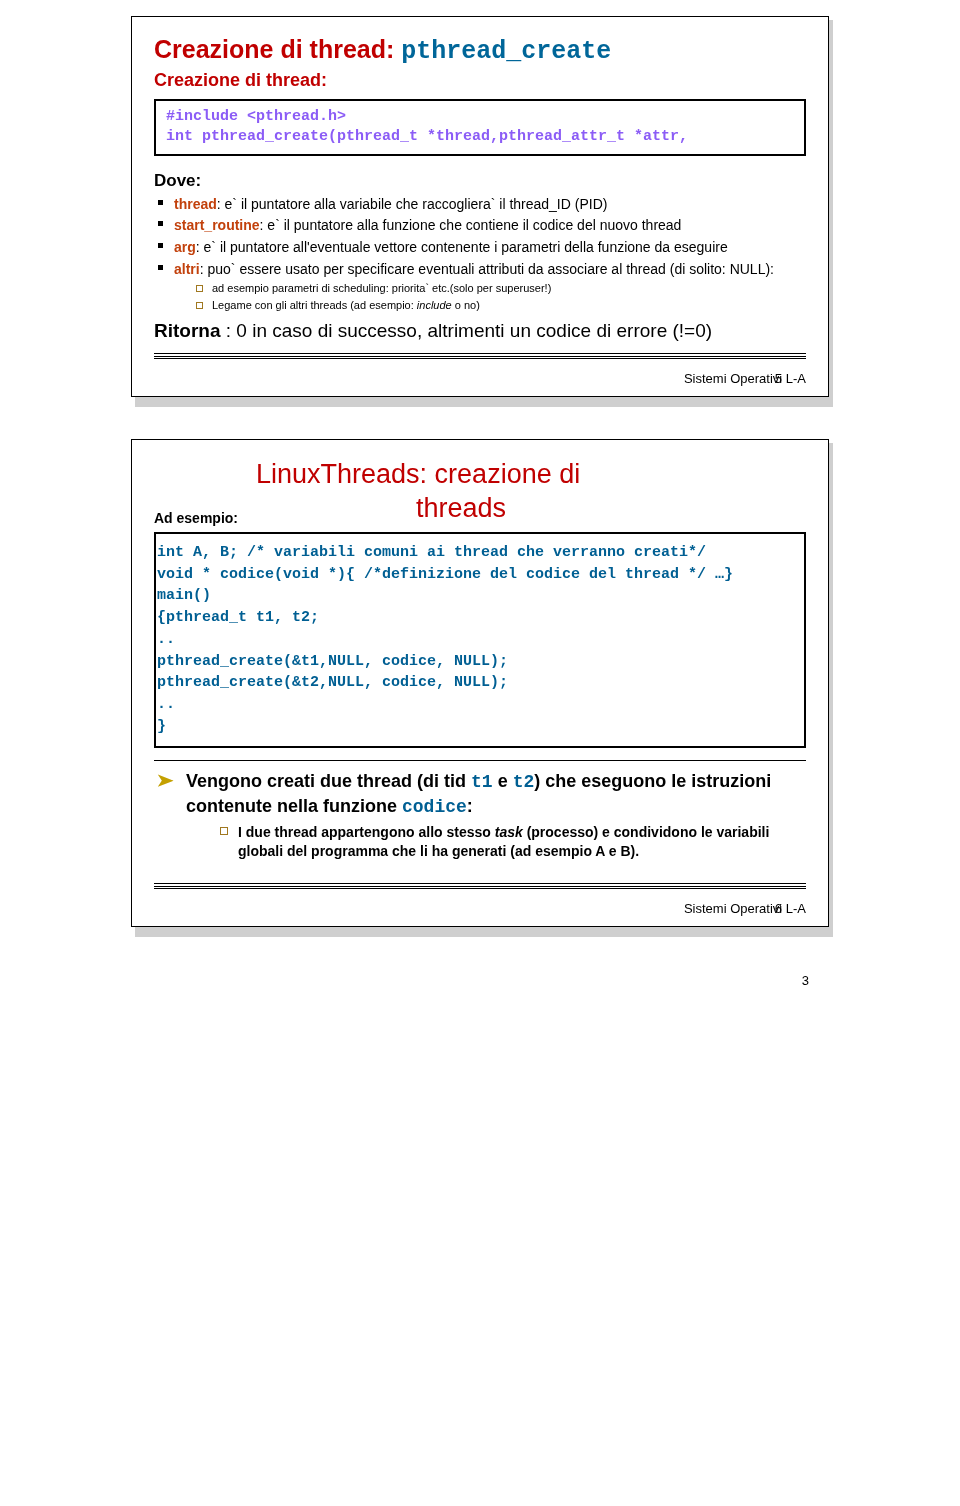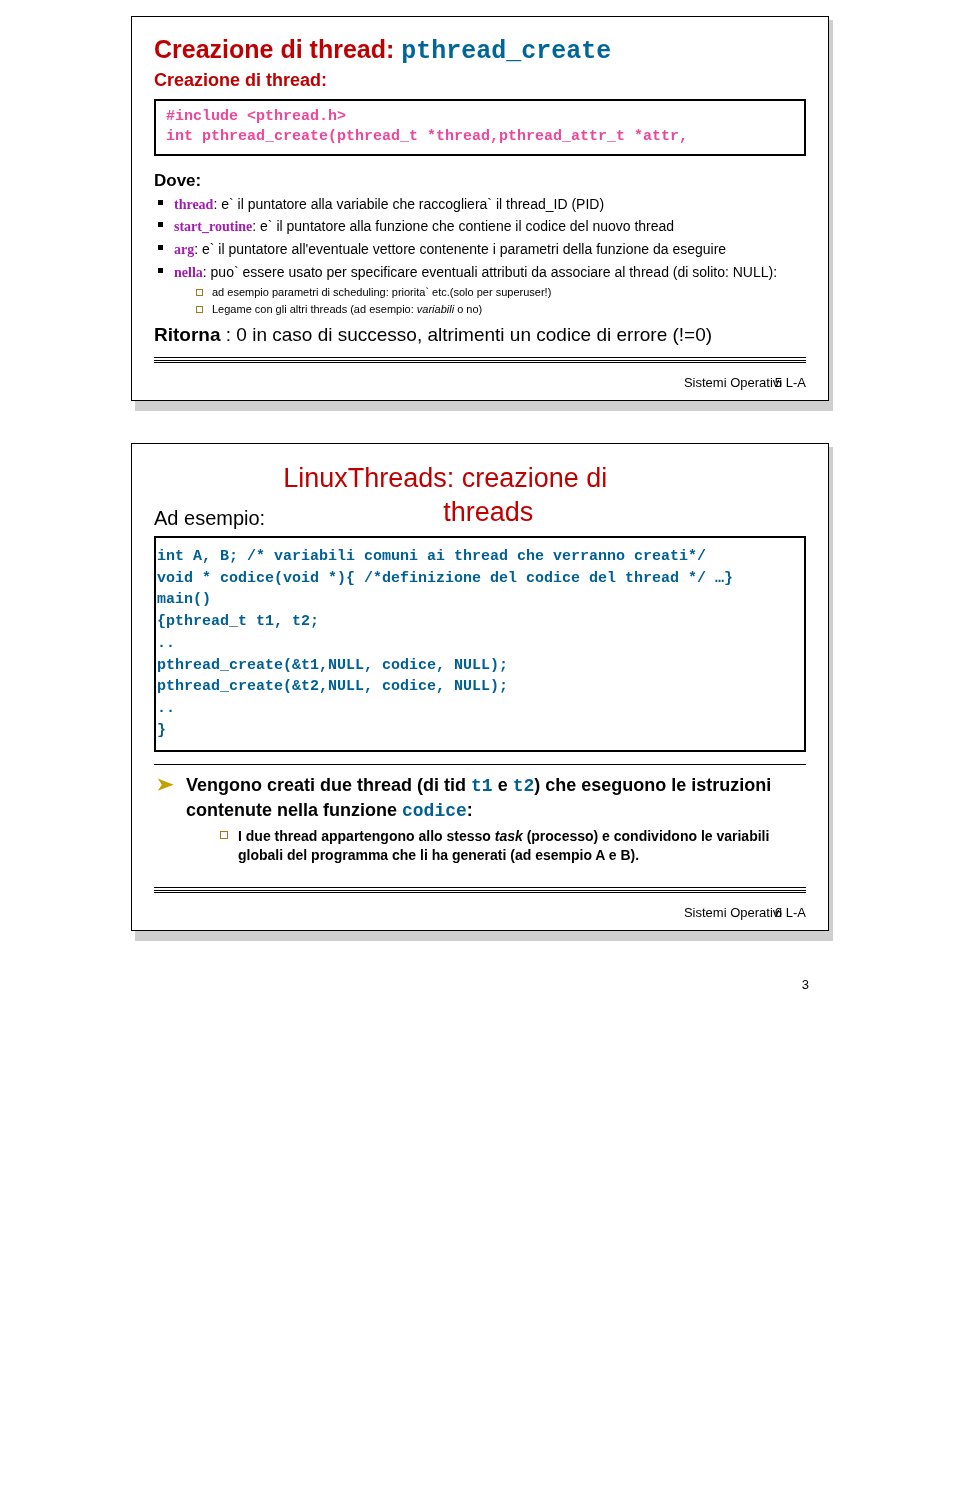--- a/index.html
+++ b/index.html
@@ -50,21 +50,21 @@
     color: #c00000;
     font-weight: bold;
     font-size: 18px;
     margin-bottom: 8px;
   }
   .codebox {
     border: 2.5px solid #000;
     padding: 6px 10px;
     font-family: "Courier New", Courier, monospace;
     font-size: 15px;
-    color: #ec4899;
+    color: #8b5cf6;
     font-weight: bold;
     line-height: 1.35;
     margin-bottom: 10px;
     white-space: pre;
     overflow: hidden;
   }
   .dove {
     font-weight: bold;
     font-size: 17px;
     margin: 15px 0 4px 0;
@@ -84,22 +84,22 @@
   ul.bullets > li::before {
     content: "";
     position: absolute;
     left: 4px;
     top: 5px;
     width: 5px;
     height: 5px;
     background: #000;
   }
   .kw {
-    font-family: Liberation Serif, serif;
-    color: #a21caf;
+    font-family: Liberation Sans, sans-serif;
+    color: #c2410c;
     font-weight: bold;
   }
   ul.sub {
     list-style: none;
     padding: 0;
     margin: 2px 0 0 20px;
   }
   ul.sub > li {
     position: relative;
     padding-left: 18px;
@@ -155,22 +155,22 @@
     top: 0;
   }
   .title2 {
     color: #c00000;
     font-weight: normal;
     font-size: 27px;
     line-height: 1.25;
     margin: 0 0 6px 0;
   }
   .adesempio {
-    font-weight: normal;
-    font-size: 20px;
+    font-weight: bold;
+    font-size: 14px;
     margin-bottom: 2px;
   }
   .codebox2 {
     border: 2.5px solid #000;
     padding: 8px 1px;
     font-family: "Courier New", Courier, monospace;
     font-size: 15px;
     color: #005f93;
     font-weight: bold;
     line-height: 1.45;
@@ -246,24 +246,24 @@
       <div class="subtitle">Creazione di thread:</div>
 
       <div class="codebox"><div>#include &lt;pthread.h&gt;</div><div>int pthread_create(pthread_t *thread,pthread_attr_t *attr,</div></div>
 
       <div class="dove">Dove:</div>
 
       <ul class="bullets">
         <li><span class="kw">thread</span><span>: e` il puntatore alla variabile che raccogliera` il thread_ID (PID)</span></li>
         <li><span class="kw">start_routine</span><span>: e` il puntatore alla funzione che contiene il codice del nuovo thread</span></li>
         <li><span class="kw">arg</span><span>: e` il puntatore all'eventuale vettore contenente i parametri della funzione da eseguire</span></li>
-        <li><span class="kw">nella</span><span>: puo` essere usato per  specificare eventuali attributi da associare al thread (di solito: NULL):</span>
+        <li><span class="kw">altri</span><span>: puo` essere usato per  specificare eventuali attributi da associare al thread (di solito: NULL):</span>
           <ul class="sub">
             <li><span>ad esempio parametri di scheduling: priorita` etc.(solo per superuser!)</span></li>
-            <li><span>Legame con gli altri threads (ad esempio: </span><i>variabili</i><span> o no)</span></li>
+            <li><span>Legame con gli altri threads (ad esempio: </span><i>include</i><span> o no)</span></li>
           </ul>
         </li>
       </ul>
 
       <div class="ritorna">
         <b>Ritorna</b><span> : 0 in caso di successo, altrimenti un codice di errore (!=0)</span>
       </div>
 
       <div class="hr2"></div>
       <div class="footer">

